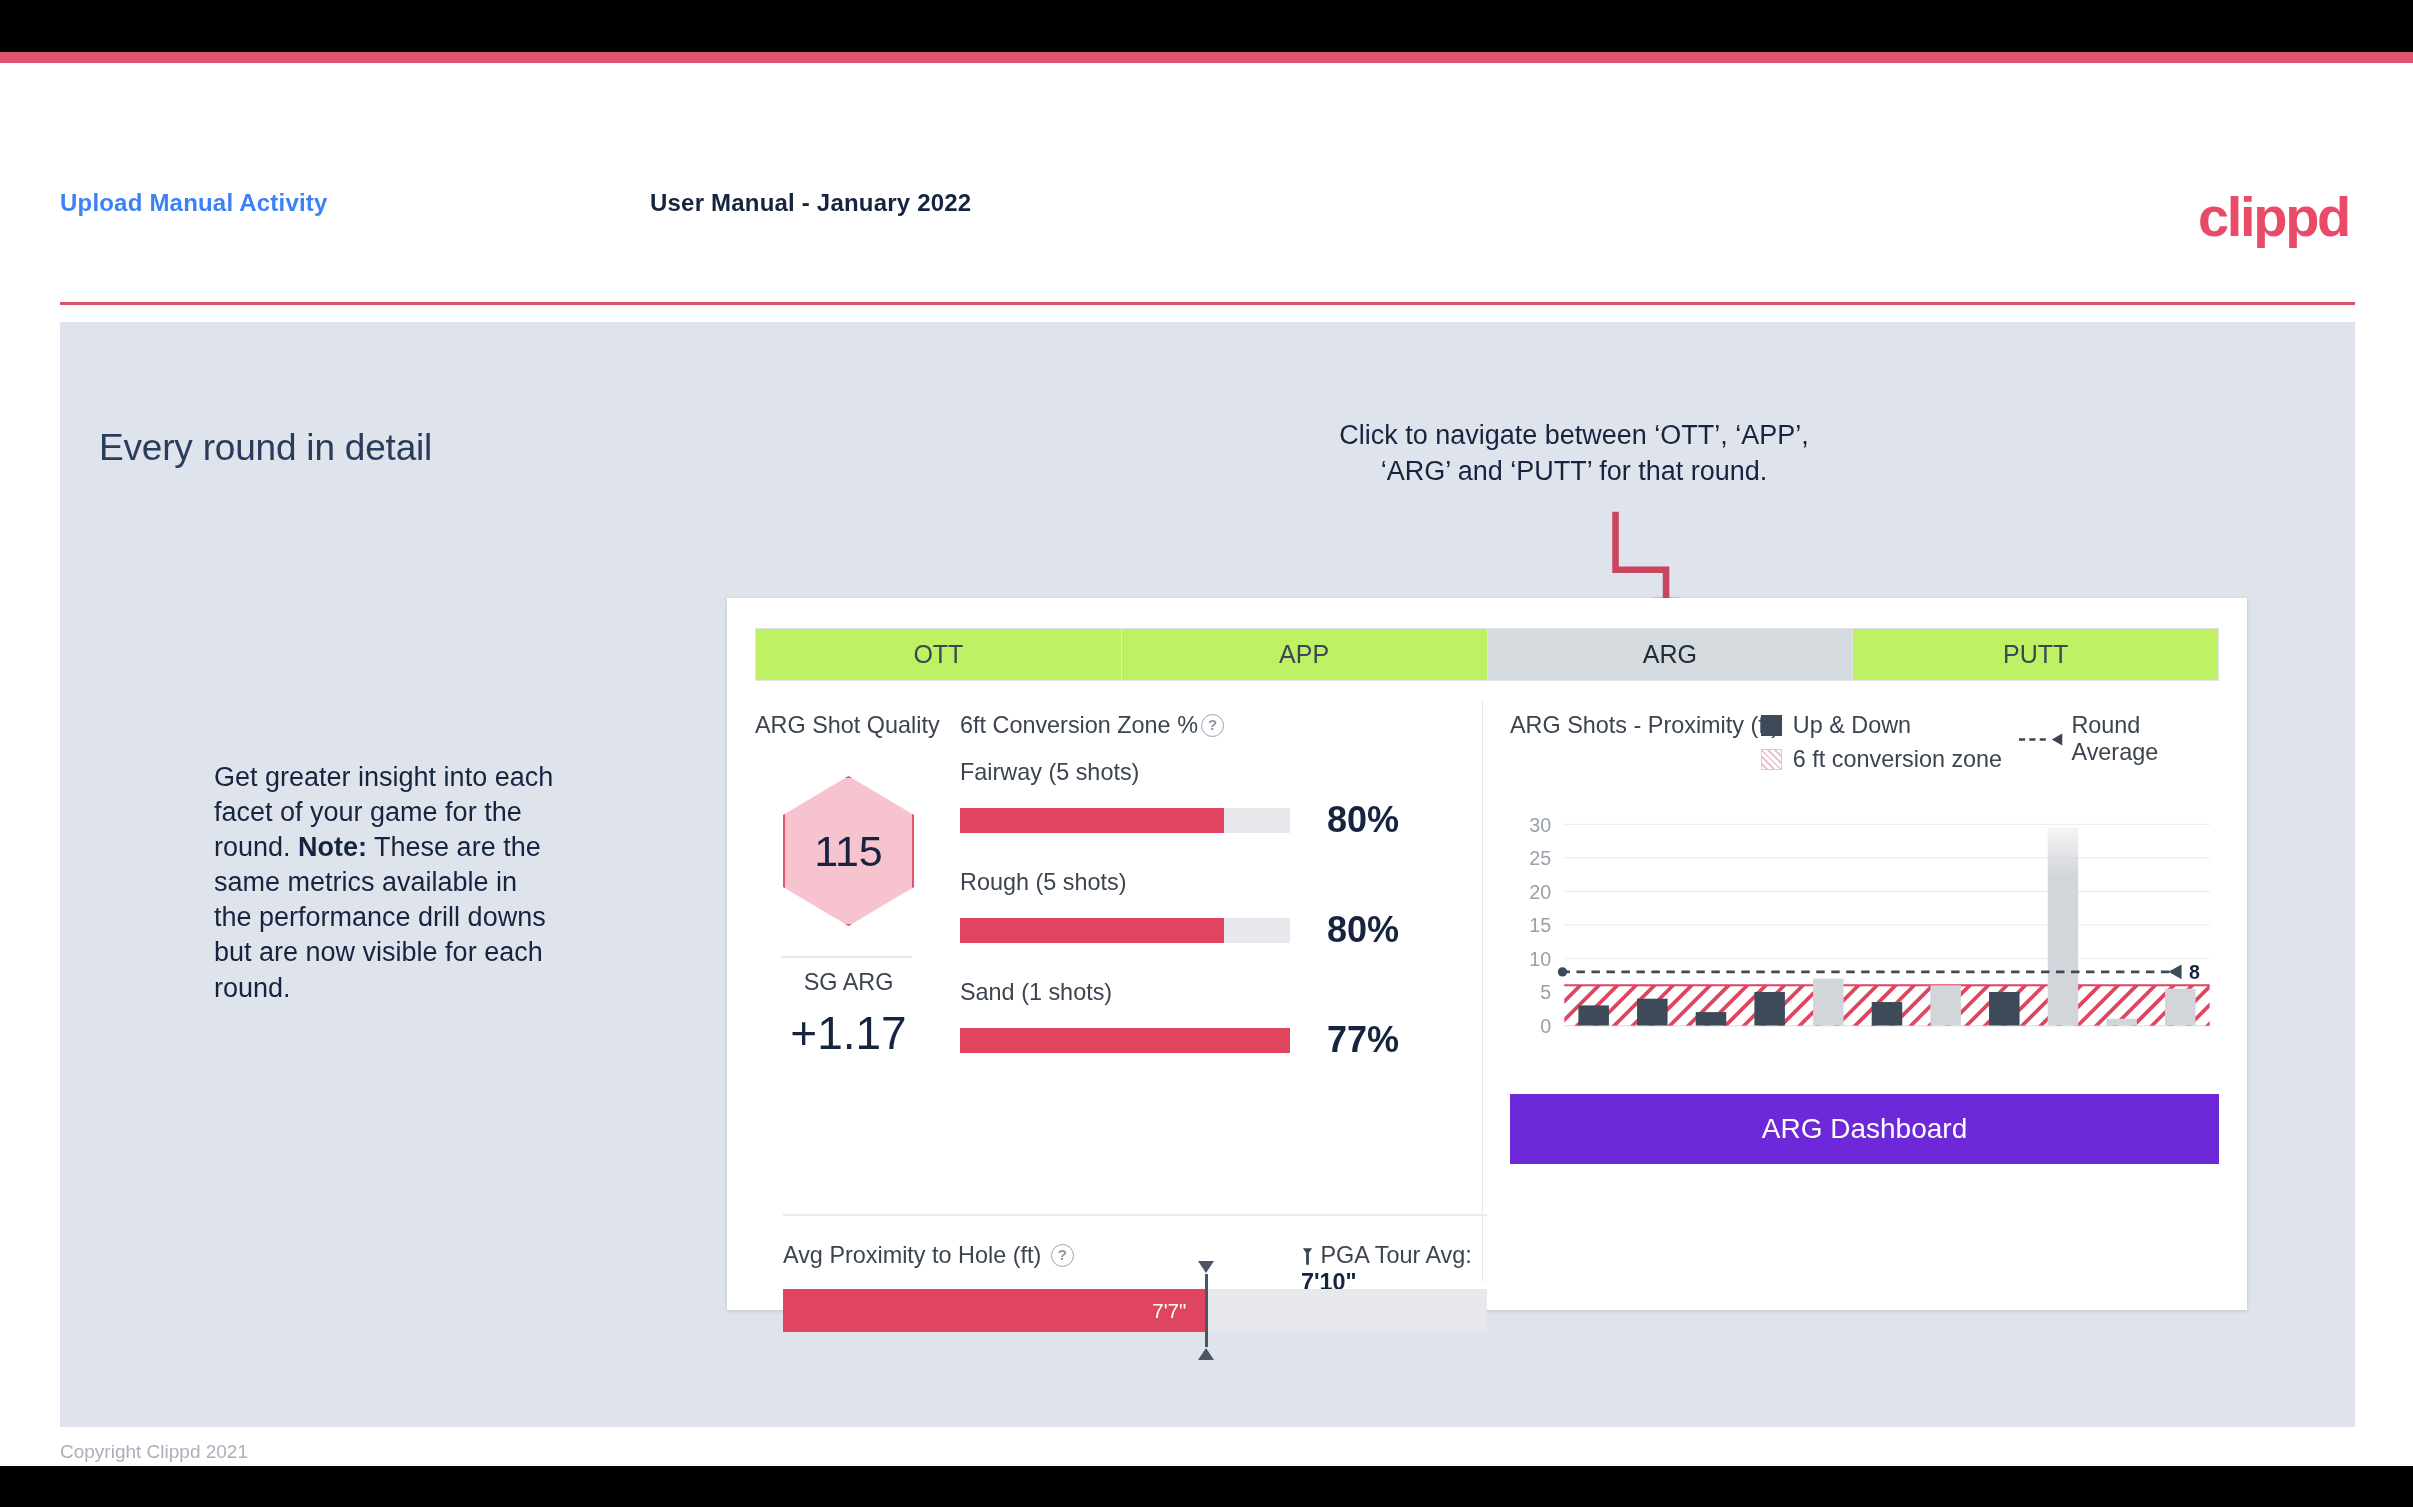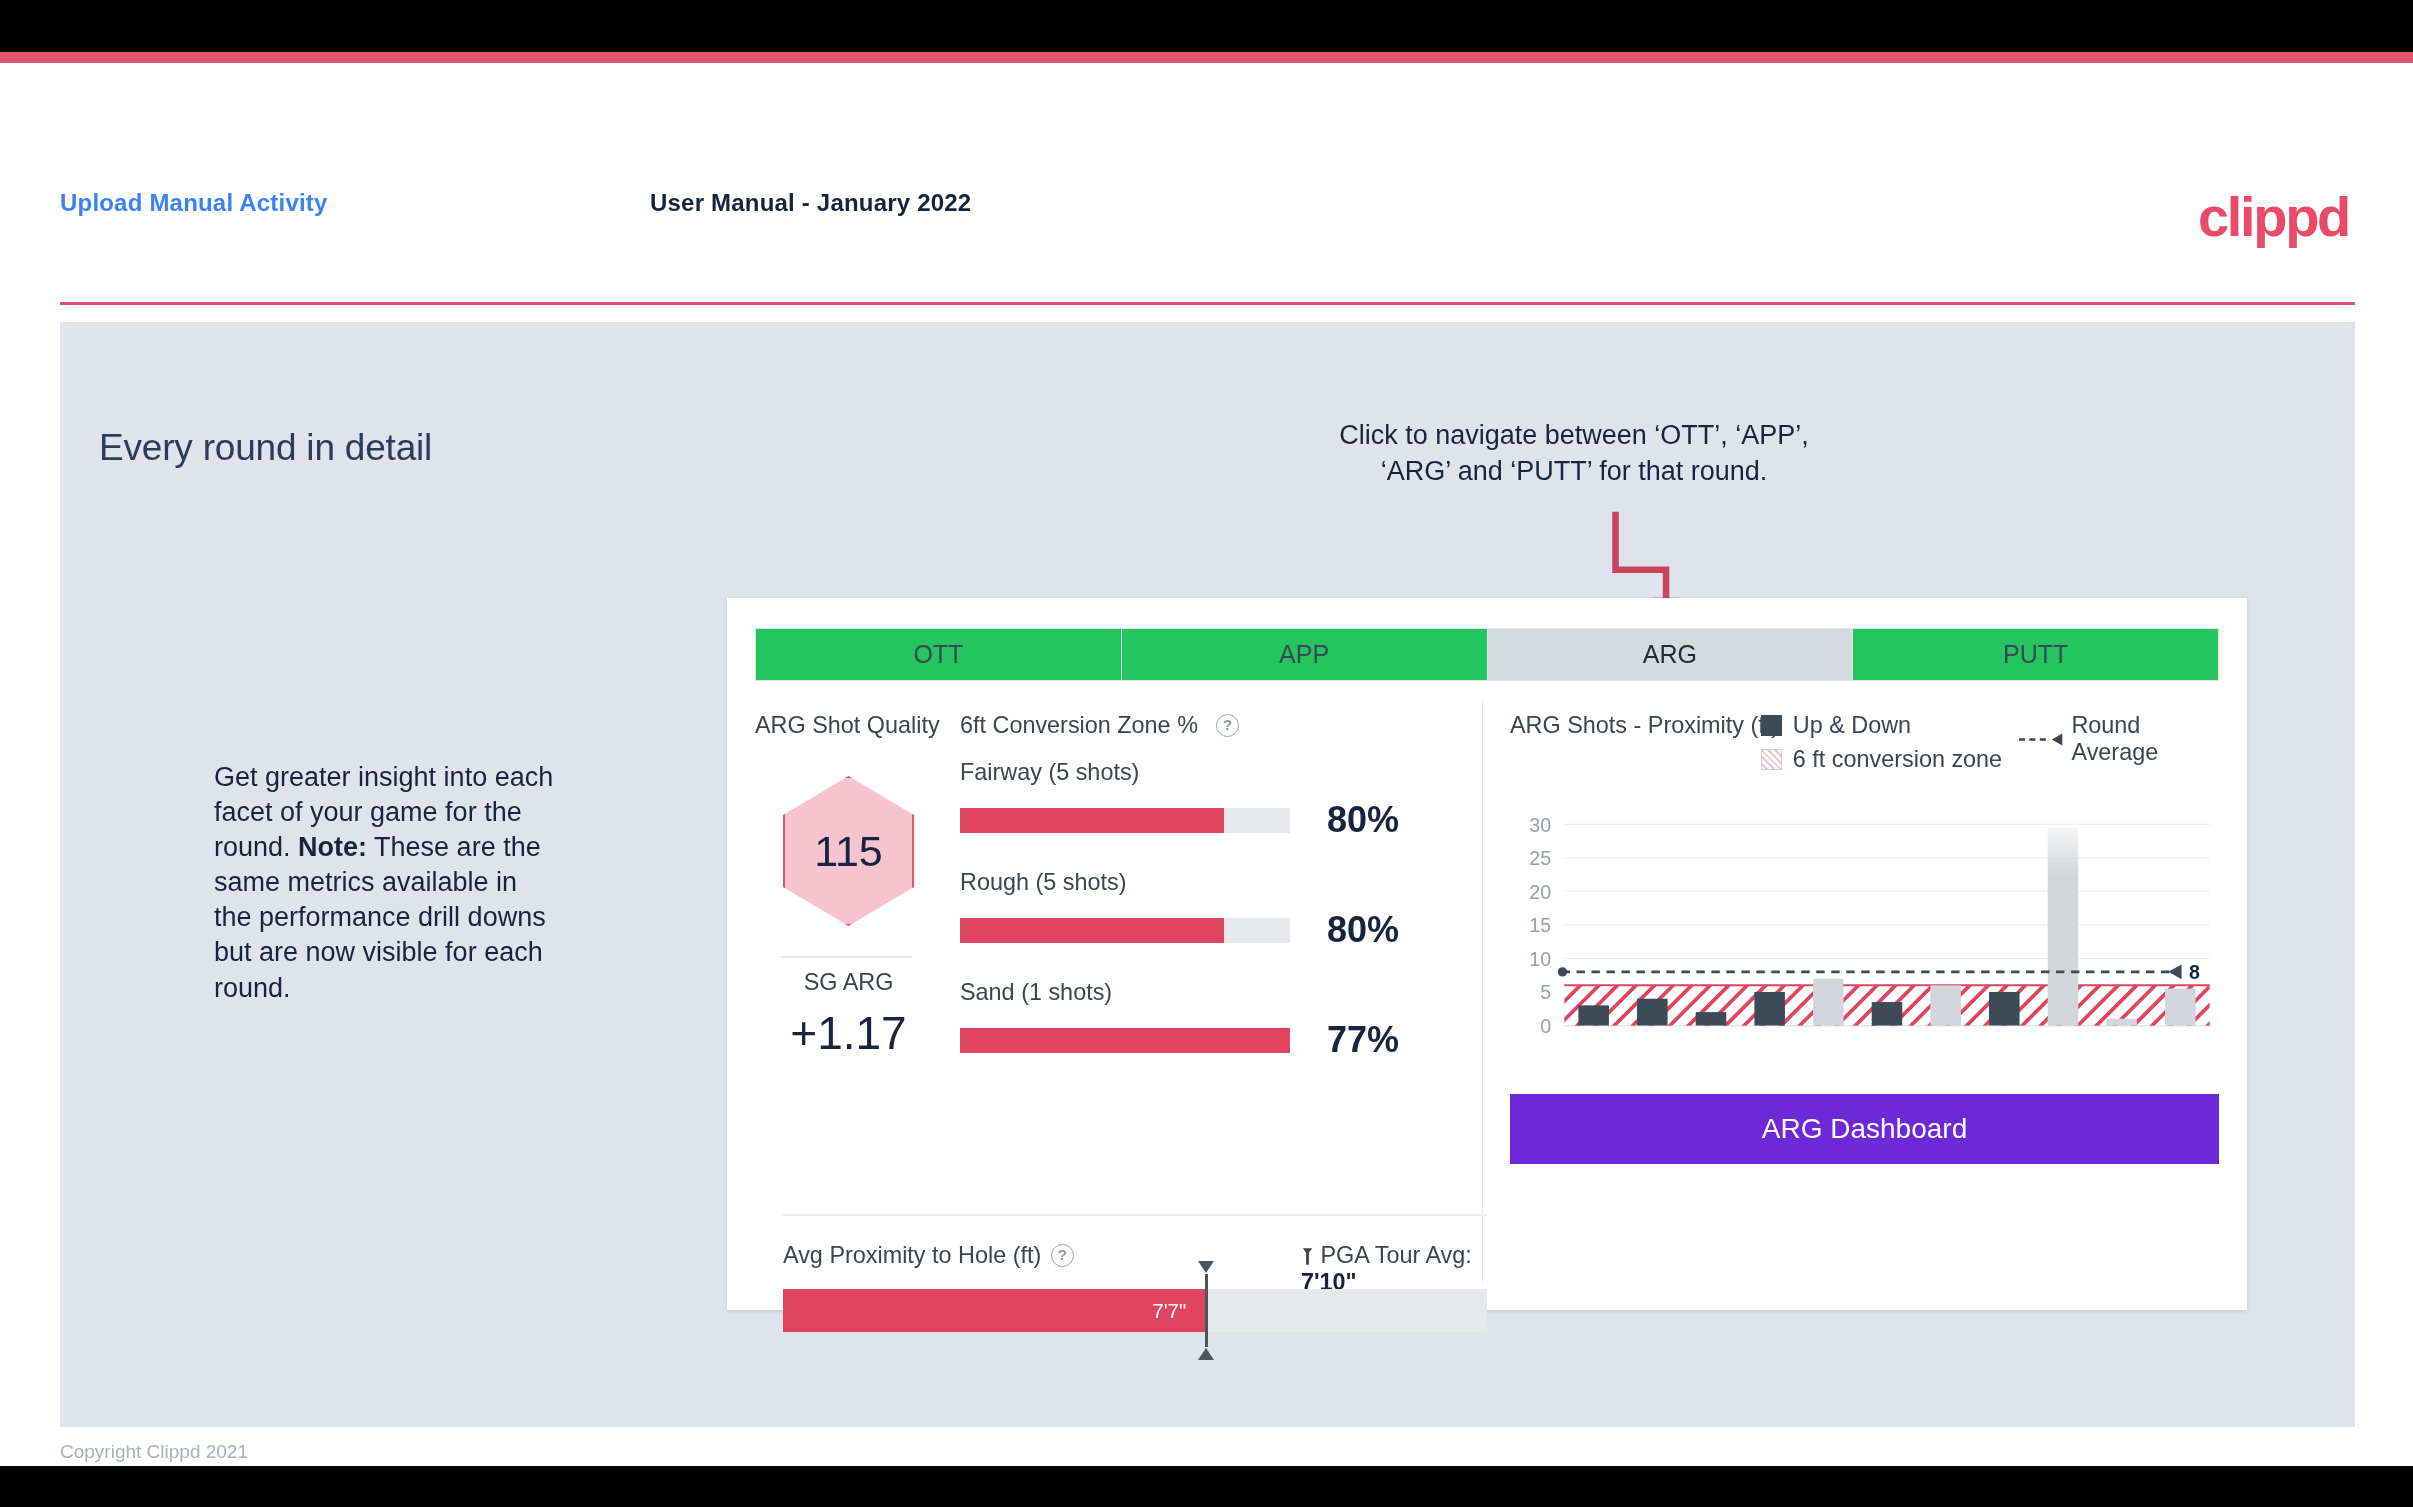--- a/index.html
+++ b/index.html
@@ -30,31 +30,31 @@
   
   .arrow { position:absolute; left:1606px; top:456px; width:122px; height:117px; }
 
   
   .card { position:absolute; left:727px; top:546px; width:1520px; height:712px; background:#fff;
           box-shadow:0 0.9px 3.7px rgba(0,0,0,.14); }
 
   .tabs { position:absolute; left:28px; top:30px; width:1464px; height:53px; display:flex;
           border:0.9px solid #dfe2e7; background:#fff; }
   .tab { flex:1; display:flex; align-items:center; justify-content:center; font-size:25px;
-         color:#3b4756; border-right:0.9px solid #dfe2e7; background:#22c55e; }
+         color:#3b4756; border-right:0.9px solid #dfe2e7; background:#bef264; }
   .tab:last-child { border-right:none; }
   .tab.active { background:#d5dade; color:#222c38; }
 
   .colsplit { position:absolute; left:755px; top:103px; width:0.9px; height:581px; background:#e6e8ec; }
 
   
   .lcol { position:absolute; left:28px; top:103px; width:721px; }
   .lbl { font-size:23.4px; color:#3c4450; }
   .l-shotq { position:absolute; left:0; top:11.2px; }
-  .l-conv { position:absolute; left:205px; top:11.2px; display:flex; align-items:center; gap:18px; }
+  .l-conv { position:absolute; left:205px; top:11.2px; display:flex; align-items:center; gap:3px; }
   .qmark { display:inline-block; width:23.4px; height:23.4px; border:1.9px solid #9aa3ae; border-radius:50%;
            font-size:15px; line-height:20.6px; text-align:center; color:#8d96a1; font-weight:600; }
 
   .hexwrap { position:absolute; left:28px; top:75px; width:150px; height:155px; }
   .hex { width:131px; height:150px; background:#f6c3ce; border:2.8px solid #e0546c;
          clip-path:polygon(50% 0%,100% 26%,100% 74%,50% 100%,0% 74%,0% 26%); position:relative; }
   .hexnum { position:absolute; left:0; top:0; width:131px; height:150px; display:flex;
             align-items:center; justify-content:center; font-size:43px; color:#16243f; font-weight:400; }
   .divline { position:absolute; left:26px; top:255px; width:131px; height:1.9px; background:#e6e8ec; }
   .sglbl { position:absolute; left:0; top:268px; width:187px; text-align:center; font-size:23.4px; color:#3c4450; }

